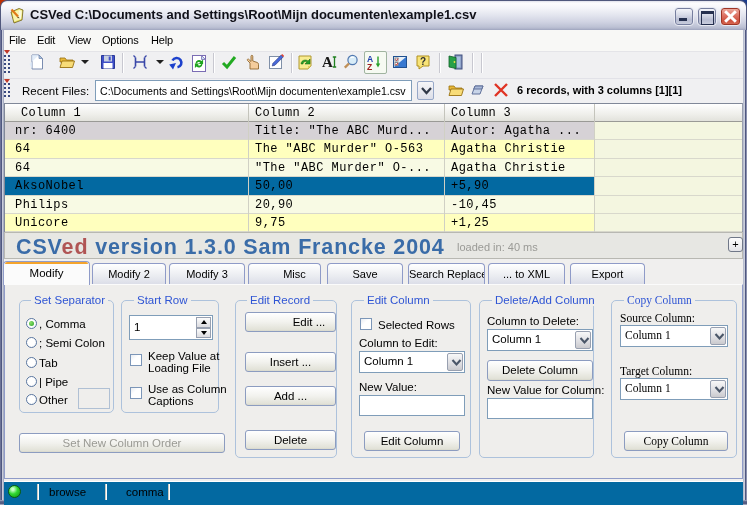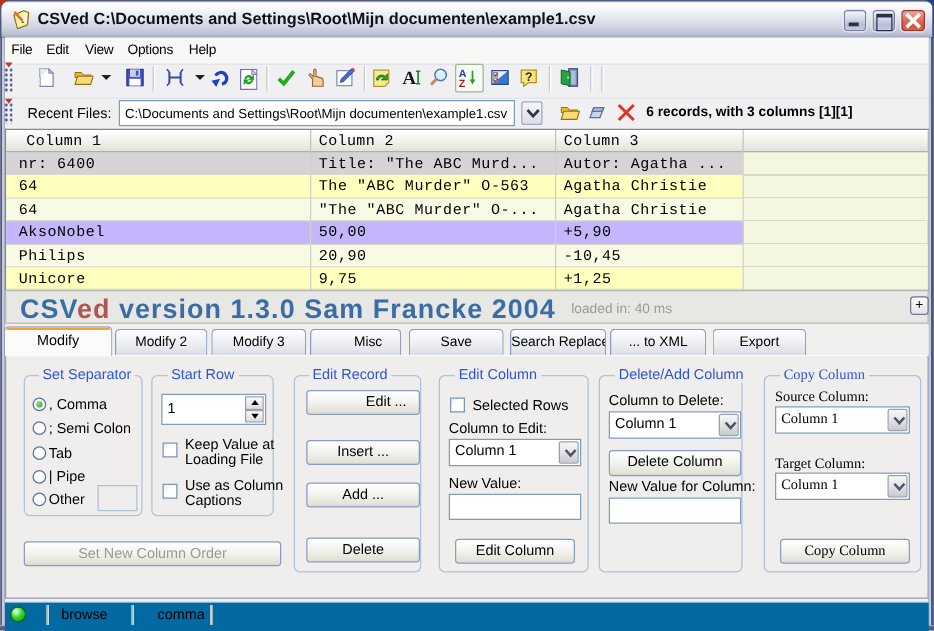--- a/index.html
+++ b/index.html
@@ -276,21 +276,21 @@
   <div class="grow" style="top:36.4px;background:#ffffbe;">
         <span class="gc1">64</span>
         <span class="gc2">The "ABC Murder" O-563</span>
         <span class="gc3">Agatha Christie</span>
       </div>
   <div class="grow" style="top:54.8px;background:#f8fae4;">
         <span class="gc1">64</span>
         <span class="gc2">"The "ABC Murder" O-...</span>
         <span class="gc3">Agatha Christie</span>
       </div>
-  <div class="grow" style="top:73.2px;background:#c4b5fd;">
+  <div class="grow" style="top:73.2px;background:#0369a1;">
         <span class="gc1">AksoNobel</span>
         <span class="gc2">50,00</span>
         <span class="gc3">+5,90</span>
       </div>
   <div class="grow" style="top:91.6px;background:#f8fae4;">
         <span class="gc1">Philips</span>
         <span class="gc2">20,90</span>
         <span class="gc3">-10,45</span>
       </div>
   <div class="grow" style="top:110px;background:#ffffbe;">

